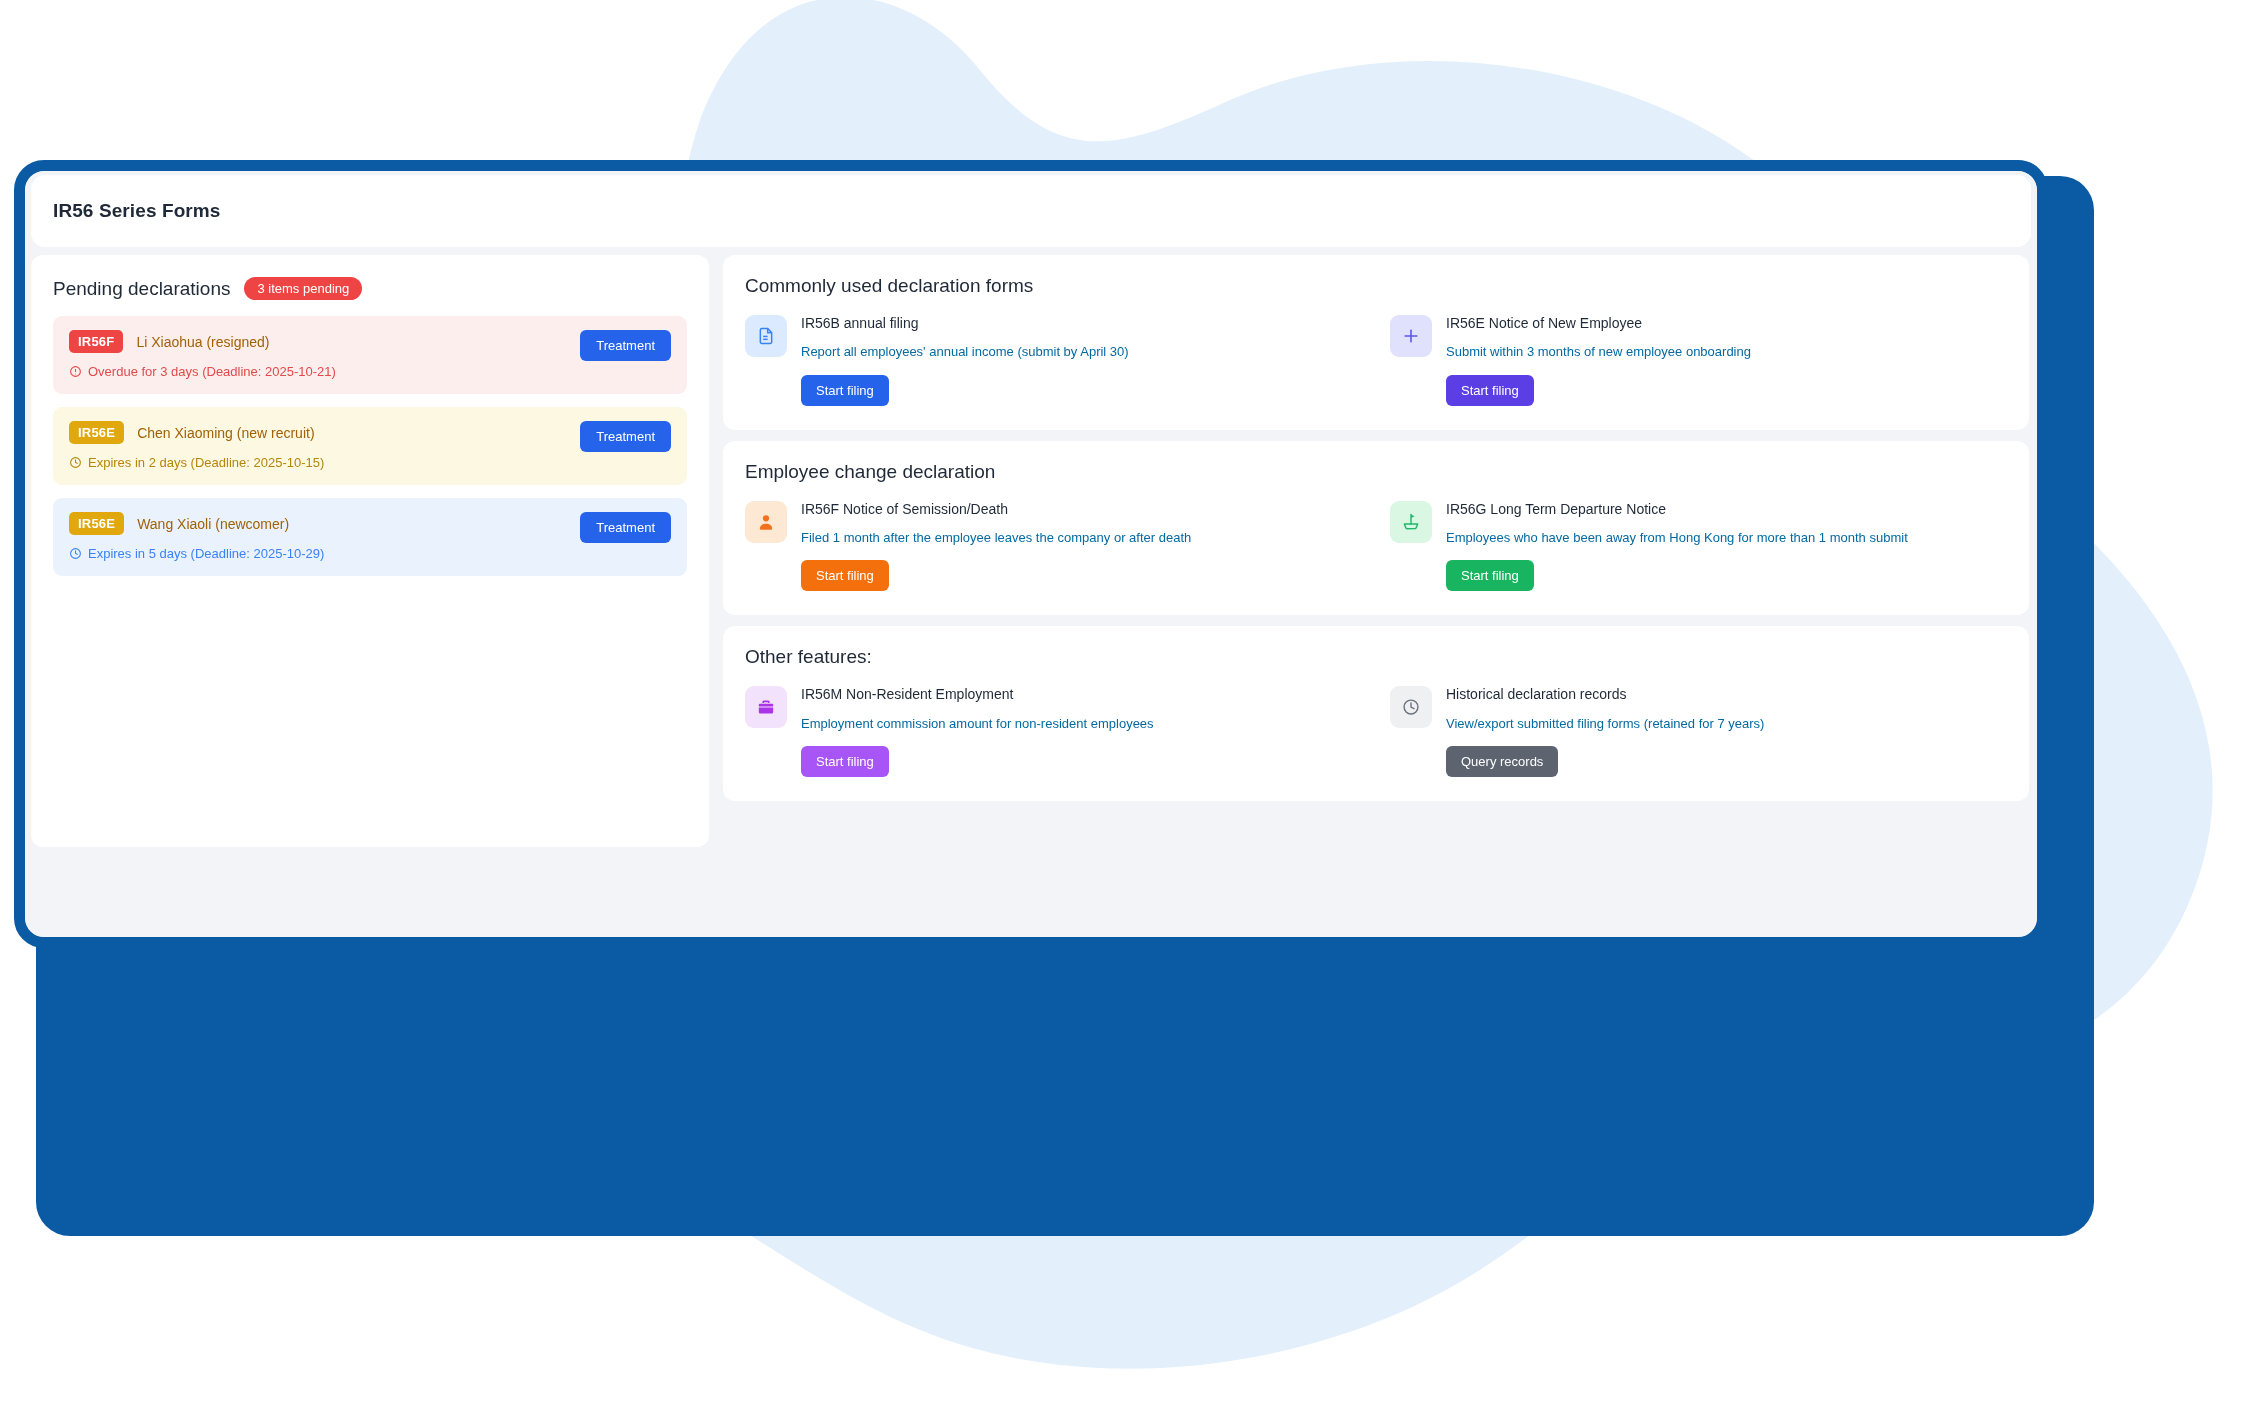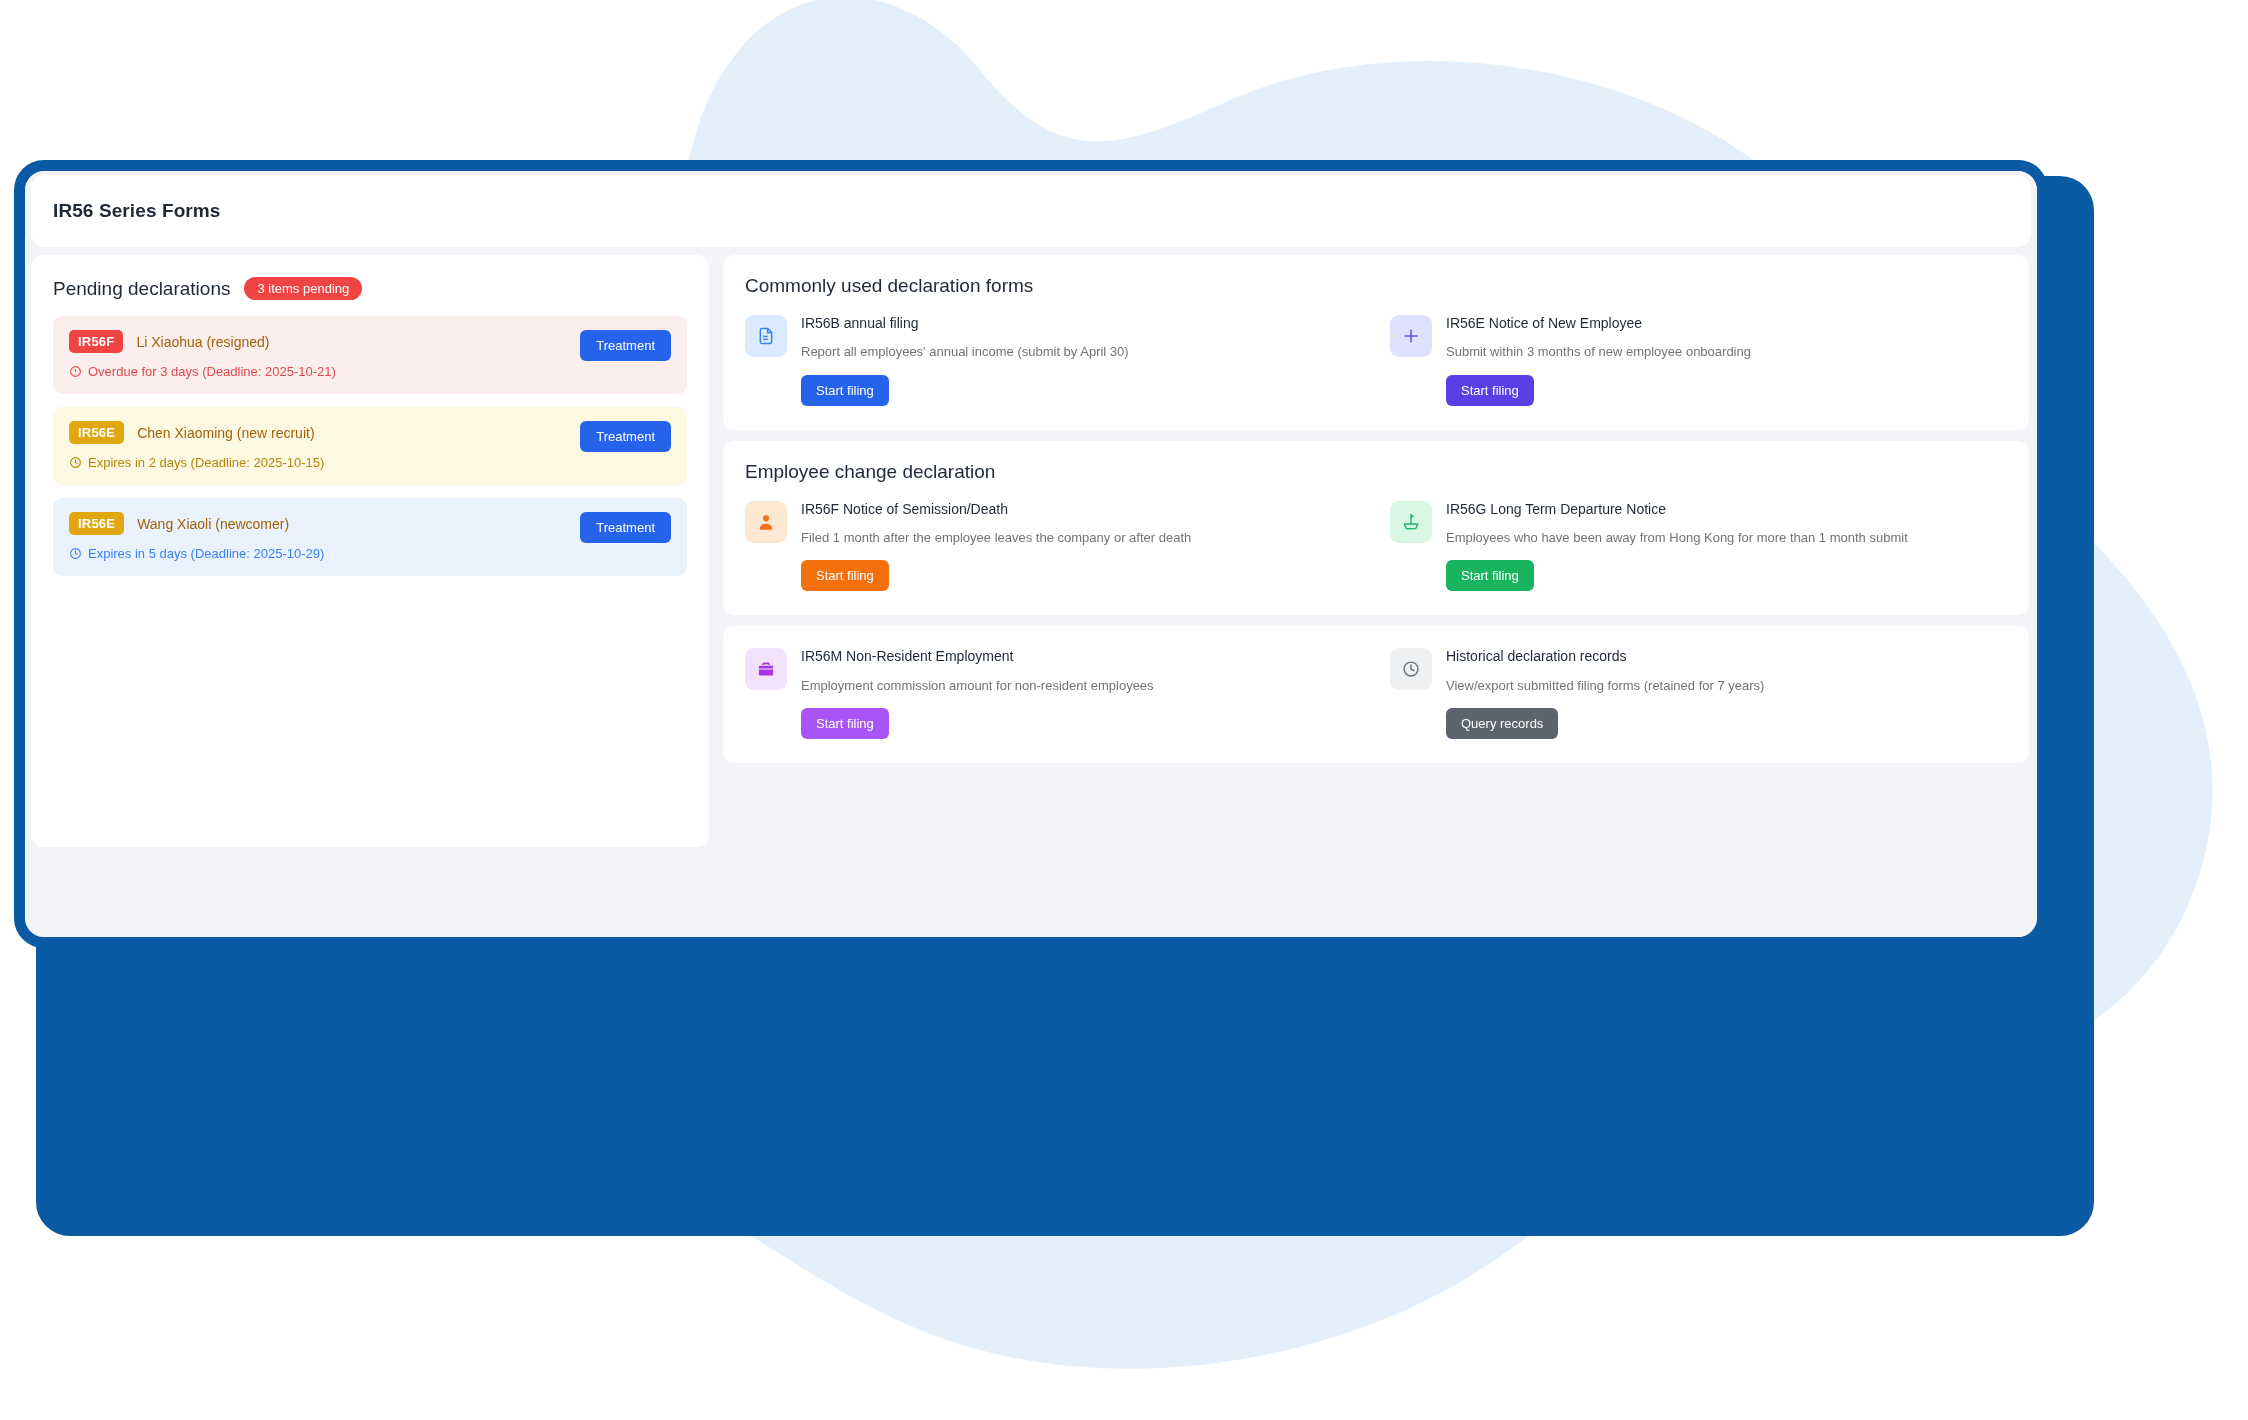--- a/index.html
+++ b/index.html
@@ -234,21 +234,21 @@
 
   .fc-text { padding-top: 1px; }
   .fc-title {
     font-size: 14px;
     color: #1f2937;
     display: block;
     line-height: 1.3;
   }
   .fc-desc {
     font-size: 13px;
-    color: #737373;
+    color: #0369a1;
     display: block;
     margin-top: 11px;
     line-height: 1.35;
     text-align: center;
   }
 
   .start-btn {
     margin-top: 14px;
     margin-left: 56px;
     border: none;
@@ -442,20 +442,21 @@
                   <span class="fc-desc">Employees who have been away from Hong Kong for more than 1 month submit</span>
                 </span>
               </div>
               <button class="start-btn btn-green">Start filing</button>
             </div>
 
           </div>
         </div>
 
         <div class="card">
+          <span class="sec-title">Other features:</span>
           <div class="form-grid">
 
             <div class="form-cell">
               <div class="fc-top">
                 <span class="fc-icon bg-purple">
                   <svg width="20" height="20" viewBox="0 0 24 24" fill="currentColor">
                     <path d="M9.3 4.2h5.4a1.6 1.6 0 0 1 1.6 1.6v1.3h-2v-0.9H9.7v0.9h-2V5.8a1.6 1.6 0 0 1 1.6-1.6z"></path>
                     <rect x="3.4" y="8.1" width="17.2" height="3.4" rx="1.1"></rect>
                     <path d="M3.4 12.6h17.2v5.6a1.7 1.7 0 0 1-1.7 1.7H5.1a1.7 1.7 0 0 1-1.7-1.7z"></path>
                   </svg>

